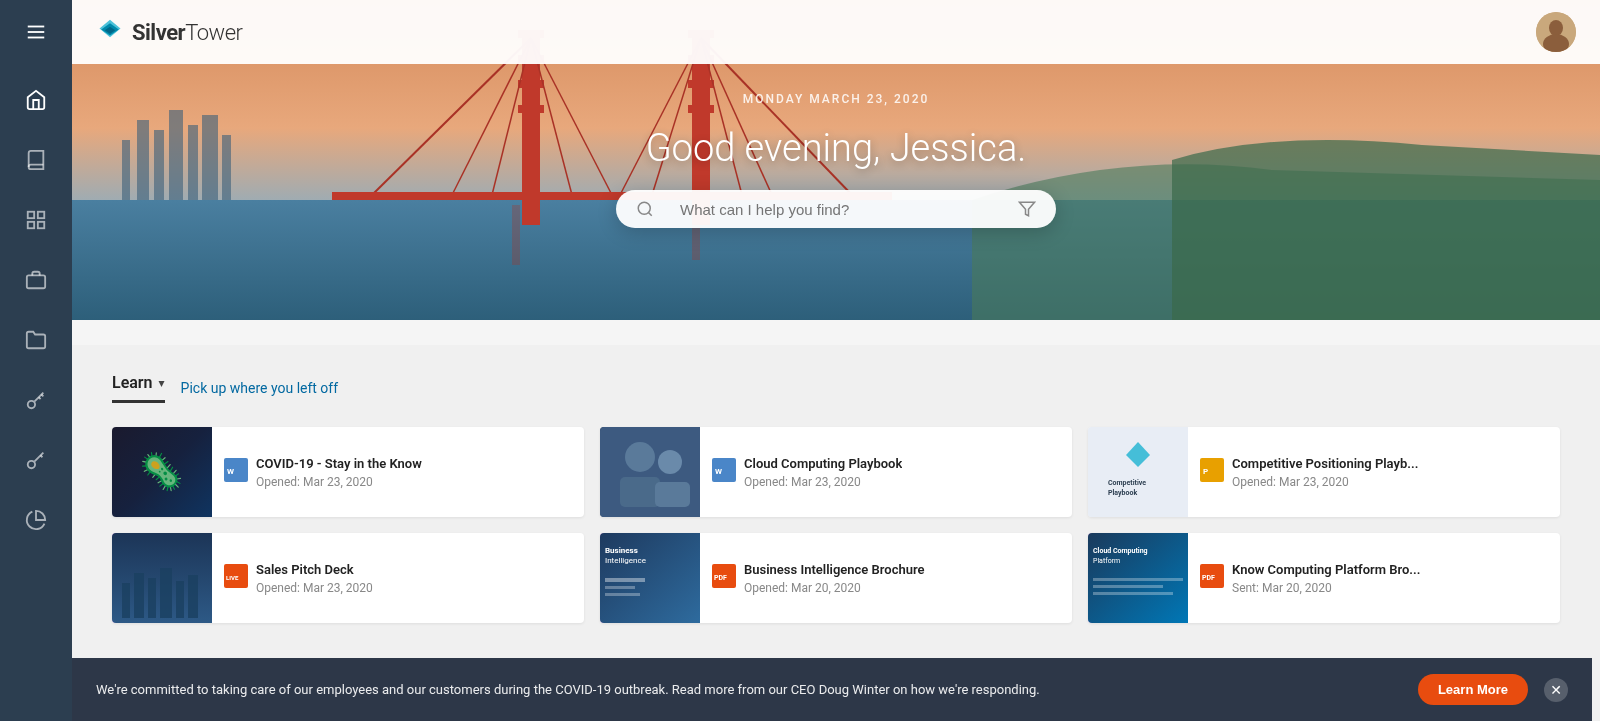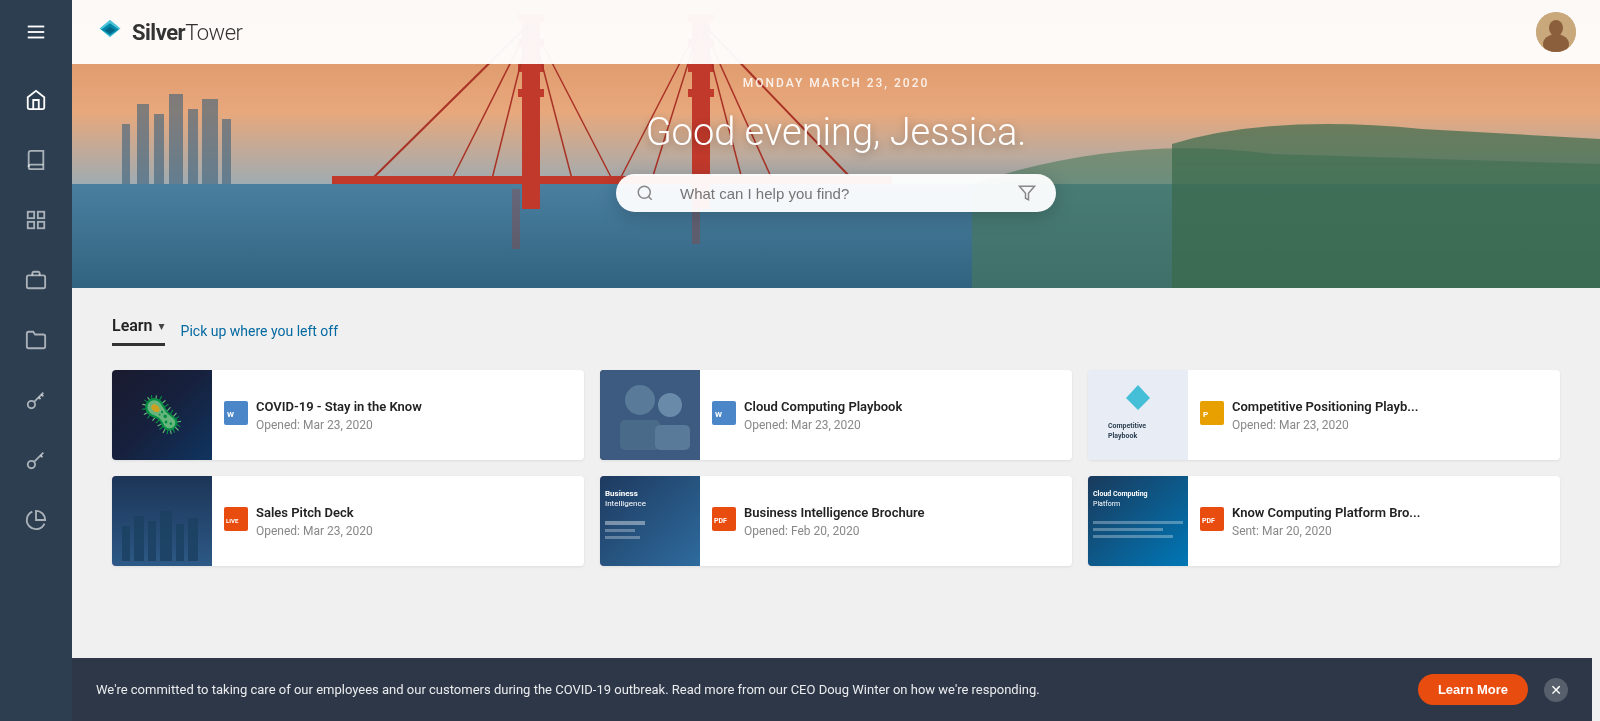--- a/index.html
+++ b/index.html
@@ -49,20 +49,21 @@
       height: 22px;
     }
 
     
     .main-content {
       flex: 1;
       display: flex;
       flex-direction: column;
       overflow: hidden;
       position: relative;
+      gap: 25px;
     }
 
     
     .top-nav {
       position: absolute;
       top: 0;
       left: 0;
       right: 0;
       height: 64px;
       display: flex;
@@ -96,21 +97,21 @@
       overflow: hidden;
       cursor: pointer;
       display: flex;
       align-items: center;
       justify-content: center;
     }
     .user-avatar svg { width: 40px; height: 40px; }
 
     
     .hero-banner {
-      height: 288px;
+      height: 320px;
       position: relative;
       overflow: hidden;
       flex-shrink: 0;
     }
     
     .hero-svg-bg {
       position: absolute;
       top: 0; left: 0; width: 100%; height: 100%;
     }
     .hero-overlay {
@@ -602,21 +603,21 @@
           </svg>
         </div>
         <div class="doc-info">
           <div class="doc-icon-row">
             <svg class="doc-type-icon" viewBox="0 0 24 24">
               <rect width="24" height="24" rx="2" fill="#e84c0f"></rect>
               <text x="2" y="16" font-size="7" fill="white" font-weight="bold">PDF</text>
             </svg>
             <div>
               <div class="doc-title">Business Intelligence Brochure</div>
-              <div class="doc-meta">Opened: Feb 20, 2020</div>
+              <div class="doc-meta">Opened: Mar 20, 2020</div>
             </div>
           </div>
         </div>
       </div>
 
       <div class="doc-card">
         <div class="doc-thumbnail">
           <svg viewBox="0 0 100 90" width="100" height="90">
             <defs>
               <linearGradient id="cpGrad" x1="0%" y1="0%" x2="100%" y2="100%">

